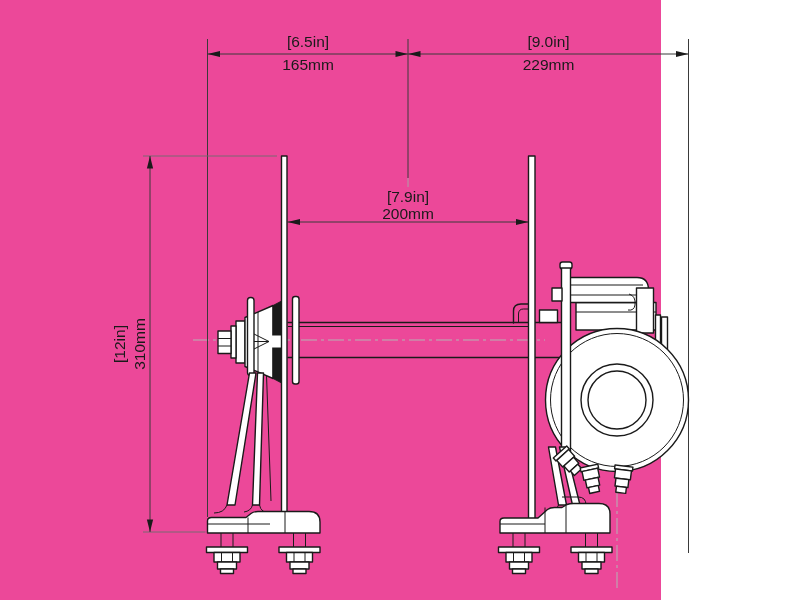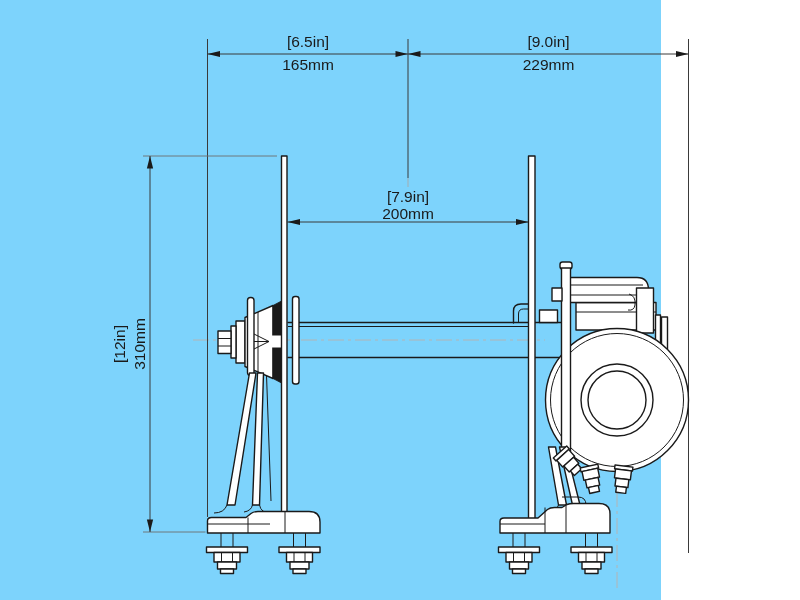--- a/index.html
+++ b/index.html
@@ -1,16 +1,16 @@
 <!DOCTYPE html>
 <html><head>
 <meta charset="utf-8">
 <style>
   html,body{margin:0;padding:0;background:#fff;width:800px;height:600px;overflow:hidden;}
-  .stage{position:relative;width:661px;height:600px;background:#7dd3fc;font-family:"Liberation Sans",sans-serif;}
+  .stage{position:relative;width:661px;height:600px;background:#ec4899;font-family:"Liberation Sans",sans-serif;}
   svg{display:block;}
   text.dim{font-family:"Liberation Sans",sans-serif;font-size:15.5px;fill:#1a1a1a;}
   .ol{stroke:#1a1a1a;stroke-width:1.4;fill:none;stroke-linejoin:round;stroke-linecap:round;}
   .olw{stroke:#1a1a1a;stroke-width:1.4;fill:#fff;stroke-linejoin:round;stroke-linecap:round;}
   .thin{stroke:#1a1a1a;stroke-width:1;fill:none;}
   .dimline{stroke:#3a3a3a;stroke-width:1;fill:none;}
   .extline{stroke:#6e6e6e;stroke-width:0.9;fill:none;}
   .cl{stroke:#b4b4b4;stroke-width:1;fill:none;stroke-dasharray:16 4 3 4;}
   .arrow{fill:#1a1a1a;stroke:none;}
   .dark{fill:#1a1a1a;stroke:#1a1a1a;stroke-width:0.8;}

